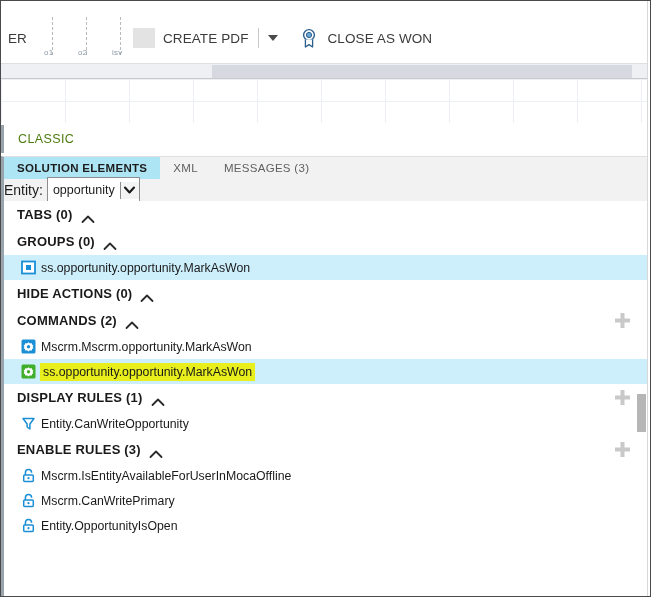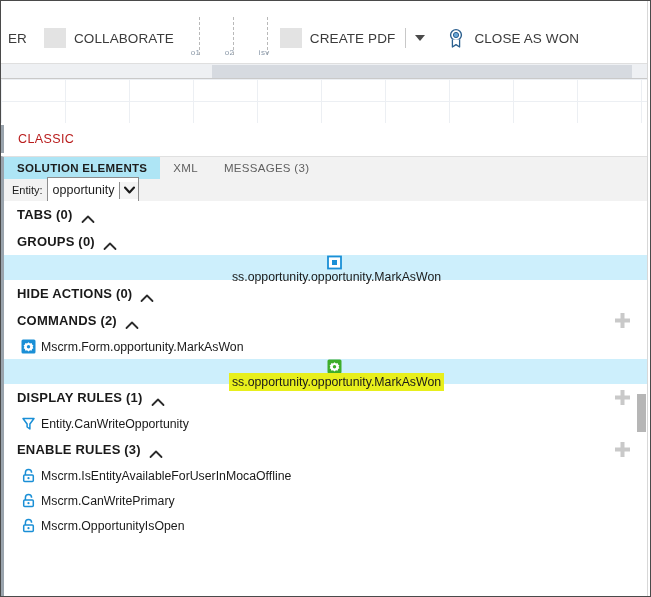--- a/index.html
+++ b/index.html
@@ -113,21 +113,21 @@
     position: absolute;
     left: 0; top: 124px;
     width: 651px; height: 28px;
     background: #ffffff;
     display: flex;
     align-items: center;
     border-left: 3px solid #9aa4ad;
   }
   .classic-label {
     font-size: 12.5px;
-    color: #b91c1c;
+    color: #4d7c0f;
     padding-left: 14px;
     letter-spacing: 0.4px;
   }
 
   
   .tabstrip {
     position: absolute;
     left: 0; top: 155px;
     width: 651px; height: 23px;
     background: #f2f2f2;
@@ -155,23 +155,22 @@
   .entity-row {
     position: absolute;
     left: 0; top: 178px;
     width: 651px; height: 22px;
     background: #f2f2f2;
     display: flex;
     align-items: center;
     border-left: 3px solid #9aa4ad;
   }
   .entity-label {
-    font-size: 11px;
+    font-size: 14px;
     color: #1c1c1c;
-    padding-left: 8px;
     padding-right: 4px;
   }
   .entity-select {
     display: flex;
     align-items: center;
     background: #ffffff;
     border: 1px solid #8d8d8d;
     height: 26px;
   }
   .entity-value {
@@ -220,21 +219,21 @@
     right: 20px;
     top: 4px;
     width: 19px; height: 19px;
   }
   .item-row {
     height: 25px;
     display: flex;
     align-items: center;
     padding-left: 17px;
   }
-  .item-row.selected { background: #cdeffc; flex-direction: column; }
+  .item-row.selected { background: #cdeffc; }
   .item-icon {
     width: 15px; height: 15px;
     margin-right: 5px;
     flex: 0 0 auto;
   }
   .item-label {
     font-size: 12.3px;
     color: #1a1a1a;
     white-space: nowrap;
   }
@@ -269,24 +268,20 @@
 <body>
 
 <div id="app">
 
   <div class="ribbon">
 
     <div class="rb-item" style="padding-left:2px;">
       <span class="rb-label">ER</span>
     </div>
 
-    <div class="rb-item">
-      <span class="rb-placeholder-icon"></span>
-      <span class="rb-label">COLLABORATE</span>
-    </div>
 
     <div class="rb-divider" style="margin-left:14px;">
       <span class="dv-label">o1</span>
     </div>
     <div class="rb-divider" style="margin-left:33px;">
       <span class="dv-label">o2</span>
     </div>
     <div class="rb-divider" style="margin-left:33px;">
       <span class="dv-label">isv</span>
     </div>
@@ -378,21 +373,21 @@
         <span class="plus-btn"><svg viewBox="0 0 19 19">
             <path d="M9.5 2 L9.5 17 M2 9.5 L17 9.5" stroke="#c9c9c9" stroke-width="4" stroke-linecap="butt"></path>
           </svg></span>
       </div>
       <div class="item-row">
         <span class="item-icon"><svg viewBox="0 0 15 15">
             <rect x="0.5" y="0.5" width="14" height="14" rx="1.5" fill="#1a8fd6"></rect>
             <path d="M7.5 3.2 L9 4.4 L10.6 3.9 L11.1 5.5 L12.4 6.4 L11.6 7.8 L12.4 9.2 L11.1 10.1 L10.6 11.7 L9 11.2 L7.5 12.4 L6 11.2 L4.4 11.7 L3.9 10.1 L2.6 9.2 L3.4 7.8 L2.6 6.4 L3.9 5.5 L4.4 3.9 L6 4.4 Z" fill="#ffffff"></path>
             <circle cx="7.5" cy="7.8" r="1.7" fill="#1a8fd6"></circle>
           </svg></span>
-        <span class="item-label">Mscrm.Form.opportunity.MarkAsWon</span>
+        <span class="item-label">Mscrm.Mscrm.opportunity.MarkAsWon</span>
       </div>
       <div class="item-row selected">
         <span class="item-icon"><svg viewBox="0 0 15 15">
             <rect x="0.5" y="0.5" width="14" height="14" rx="1.5" fill="#3fae2a"></rect>
             <path d="M7.5 3.2 L9 4.4 L10.6 3.9 L11.1 5.5 L12.4 6.4 L11.6 7.8 L12.4 9.2 L11.1 10.1 L10.6 11.7 L9 11.2 L7.5 12.4 L6 11.2 L4.4 11.7 L3.9 10.1 L2.6 9.2 L3.4 7.8 L2.6 6.4 L3.9 5.5 L4.4 3.9 L6 4.4 Z" fill="#ffffff"></path>
             <circle cx="7.5" cy="7.8" r="1.7" fill="#3fae2a"></circle>
           </svg></span>
         <span class="item-label marked">ss.opportunity.opportunity.MarkAsWon</span>
       </div>
       <div class="section-header">
@@ -434,21 +429,21 @@
             <circle cx="7.5" cy="10.2" r="1.1" fill="#1a8fd6"></circle>
           </svg></span>
         <span class="item-label">Mscrm.CanWritePrimary</span>
       </div>
       <div class="item-row">
         <span class="item-icon"><svg viewBox="0 0 15 15">
             <path d="M4.4 7 L4.4 4.7 A3.1 3.1 0 0 1 10.6 4.7" fill="none" stroke="#1a8fd6" stroke-width="1.5"></path>
             <rect x="2.7" y="7" width="9.6" height="6.4" rx="1" fill="#ffffff" stroke="#1a8fd6" stroke-width="1.5"></rect>
             <circle cx="7.5" cy="10.2" r="1.1" fill="#1a8fd6"></circle>
           </svg></span>
-        <span class="item-label">Mscrm.OpportunityIsOpen</span>
+        <span class="item-label">Entity.OpportunityIsOpen</span>
       </div>
     </div>
 
   <div class="vscroll">
     <div class="vscroll-thumb"></div>
   </div>
 
   <div class="edge-right"></div>
 </div>
 

